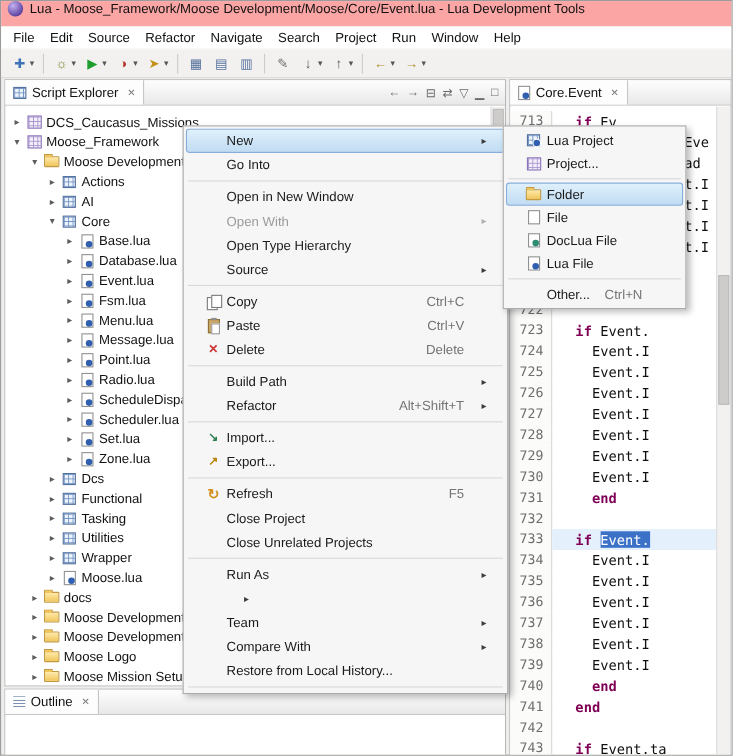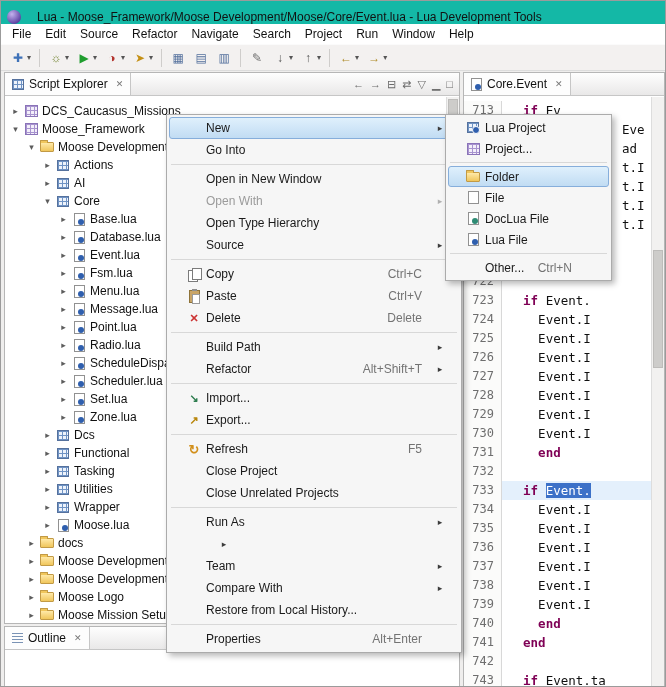--- a/index.html
+++ b/index.html
@@ -1,19 +1,19 @@
 <!DOCTYPE html>
 <html><head>
 <meta charset="utf-8">
 <style>
   *{box-sizing:border-box;margin:0;padding:0}
   html,body{width:666px;height:687px}
   body{font-family:"Liberation Sans",sans-serif;font-size:12px;background:#efeeed;position:relative;overflow:hidden;border:1px solid #9b9b9b}
   
-  .titlebar{height:23px;background:#14b8a6;display:flex;align-items:flex-end;gap:16px;padding:0 6px}
+  .titlebar{height:23px;background:#fca5a5;display:flex;align-items:flex-start;gap:6px;padding:0 6px}
   .app-icon{width:14px;height:14px;border-radius:50%;background:radial-gradient(circle at 35% 30%,#c3b1ee,#5a3fa0 75%);flex:0 0 auto}
   .title-text{font-size:12px;color:#111;white-space:nowrap;overflow:hidden}
   
   .menubar{height:20px;background:#fff;display:flex;align-items:center;padding:0 4px}
   .mb-item{padding:2px 7px;color:#111;cursor:default}
   
   .toolbar{height:27px;background:#f3f1f0;border-top:1px solid #fbfbfb;border-bottom:1px solid #dcdcdc;display:flex;align-items:center;padding:0 3px}
   .tb-group{display:flex;align-items:center;gap:1px;padding:0 3px}
   .tb-sep{width:1px;height:18px;background:#cfcdcb;margin:0 2px}
   .tb-btn{display:flex;align-items:center;height:22px;padding:2px 3px;border-radius:2px}
@@ -48,21 +48,21 @@
   .eline{display:flex;height:19px;line-height:19px}
   .lnum{width:38px;flex:0 0 auto;text-align:right;padding-right:7px;color:#6e6e6e;background:#fbfbfa;border-right:1px solid #d8d8d8;font-size:12px}
   .ecode{white-space:pre;padding-left:6px;flex:1;color:#101010}
   .eline.current .ecode{background:#e4f0fc}
   .eline.frag .ecode{padding-left:120px}
   .tok-k{color:#7f0055;font-weight:bold}
   .tok-s{background:#3c71c8;color:#fff}
   
   .menu{position:absolute;background:#f6f6f6;border:1px solid #ababab;box-shadow:3px 3px 6px rgba(0,0,0,.28);padding:2px;z-index:50}
   #context-menu{left:165px;top:113px;width:296px}
-  #new-submenu{left:444px;top:113px;width:167px;z-index:60}
+  #new-submenu{left:456px;top:113px;width:167px;z-index:60}
   .menu-item{height:22px;display:flex;align-items:center;border-radius:3px;padding:0 12px;border:1px solid transparent}
   .menu-item.sm{height:21px}
   .menu-item.hl{background:linear-gradient(#dff0fc,#c1dcf3);border:1px solid #86aedb}
   .mi-ico{width:24px;display:flex;justify-content:center;align-items:center;flex:0 0 auto}
   .mi-label{flex:1;color:#1a1a1a}
   .menu-item.disabled .mi-label{color:#9b9b9b}
   .menu-item.disabled .mi-arrow{color:#b0b0b0}
   .mi-shortcut{color:#737373;margin-right:12px}
   .mi-arrow{width:12px;color:#3c3c3c;font-size:9px;text-align:center;flex:0 0 auto}
   .menu-sep{height:1px;background:#d8d8d8;margin:3px 2px}
@@ -723,26 +723,20 @@
       <span class="mi-shortcut"></span>
       <span class="mi-arrow">▸</span>
     </div>
     <div class="menu-item">
       <span class="mi-ico"></span>
       <span class="mi-label">Restore from Local History...</span>
       <span class="mi-shortcut"></span>
       <span class="mi-arrow"></span>
     </div>
     <div class="menu-sep"></div>
-    <div class="menu-item">
-      <span class="mi-ico"></span>
-      <span class="mi-label">Properties</span>
-      <span class="mi-shortcut">Alt+Enter</span>
-      <span class="mi-arrow"></span>
-    </div>
   </div>
 <div class="menu" id="new-submenu">
     <div class="menu-item sm">
       <span class="mi-ico">
         <i class="mico ico-lua-project"></i>
       </span>
       <span class="mi-label">Lua Project</span>
       <span class="mi-shortcut"></span>
       <span class="mi-arrow"></span>
     </div>

